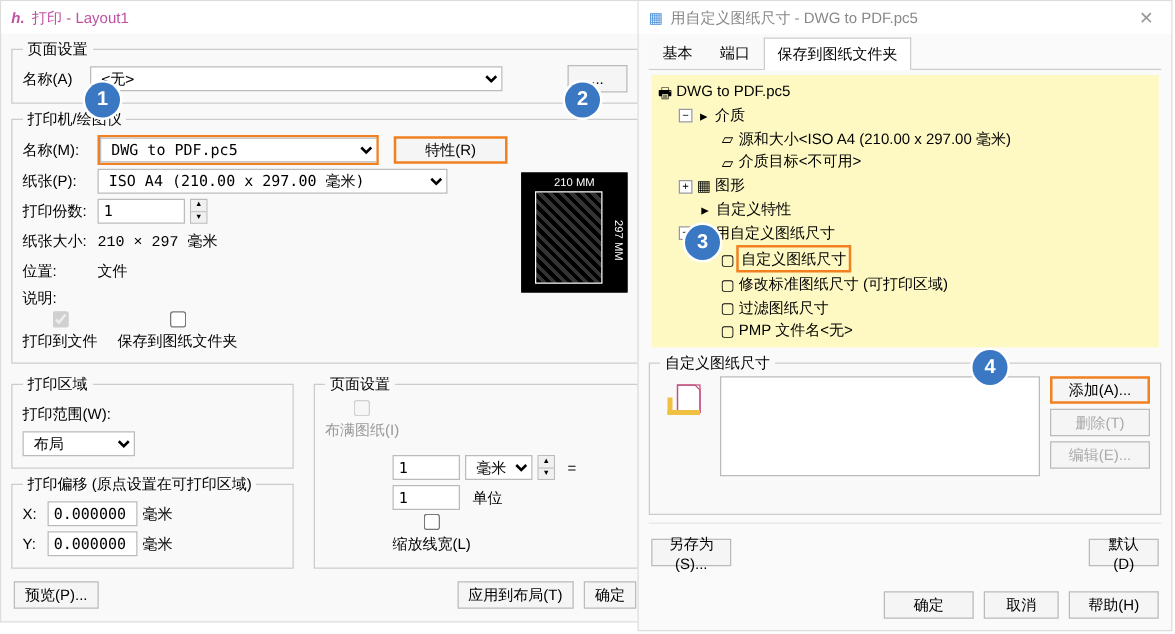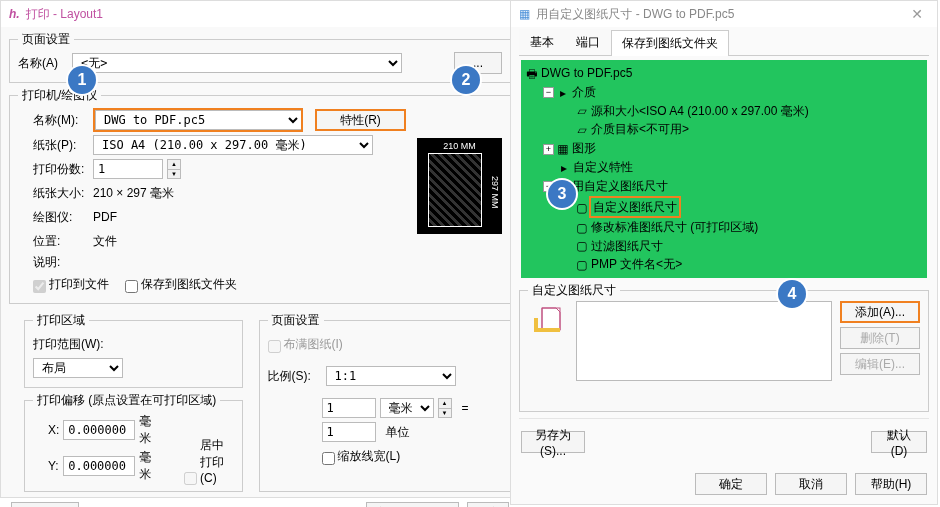--- a/index.html
+++ b/index.html
@@ -11,39 +11,39 @@
   .close-x { color: #999; font-size: 14px; padding: 0 6px; }
   fieldset { border: 1px solid #ccc; margin: 4px 8px; padding: 2px 8px 6px 8px; background: #f9f9f9; }
   legend { padding: 0 4px; }
   .row { display: flex; align-items: center; margin: 2px 0; min-height: 22px; gap: 4px; }
   .lbl { display: inline-block; }
   select, input[type=text] { height: 20px; border: 1px solid #bbb; background: #fff; padding: 0 4px; font-family: monospace, "SimSun"; font-size: 12px; }
   .btn { height: 22px; border: 1px solid #bbb; background: #f5f5f5; padding: 0 8px; display: inline-flex; align-items: center; justify-content: center; cursor: default; }
   .btn.disabled { color: #aaa; }
   .hl-orange { border: 2px solid #f08020 !important; }
   .badge { position: absolute; width: 28px; height: 28px; border-radius: 50%; background: #3b78c4; color: #fff; display: flex; align-items: center; justify-content: center; font-size: 16px; font-weight: 600; z-index: 50; box-shadow: 0 0 0 2px #fff; }
-  .col-lr { display: flex; margin-left: 15px; }
+  .col-lr { display: flex; }
   .preview { width: 85px; height: 96px; background: #000; position: relative; margin-left: auto; border: 1px solid #000; font-family: monospace; }
   .preview .dim-top { position: absolute; top: 2px; left: 0; right: 0; text-align: center; color: #fff; font-size: 9px; }
   .preview .dim-right { position: absolute; right: 1px; top: 18px; bottom: 6px; width: 10px; color: #fff; font-size: 9px; writing-mode: vertical-rl; text-align: center; }
   .preview .page { position: absolute; left: 10px; top: 14px; width: 54px; height: 74px; border: 1px solid #fff; background: repeating-linear-gradient(45deg, #000 0 3px, #333 3px 6px); }
   .tabs { display: flex; border-bottom: 1px solid #ccc; margin: 2px 8px 0 8px; }
   .tab { padding: 4px 10px; border: 1px solid transparent; border-bottom: none; background: #f9f9f9; }
   .tab.active { border-color: #ccc; background: #fff; position: relative; top: 1px; }
-  .tree { border: none; margin: 4px 10px; padding: 4px; font-family: "SimSun", monospace; line-height: 18px; background: #22c55e; }
+  .tree { border: none; margin: 4px 10px; padding: 4px; font-family: "SimSun", monospace; line-height: 18px; background: #fef9c3; }
   .tree ul { list-style: none; margin: 0; padding-left: 18px; }
   .tree > ul { padding-left: 0; }
   .tree li { white-space: nowrap; position: relative; }
   .tree-toggle { display: inline-block; width: 11px; height: 11px; border: 1px solid #999; text-align: center; line-height: 9px; font-size: 9px; margin-right: 2px; vertical-align: middle; background: #fff; }
   .tree-icon { display: inline-block; width: 14px; text-align: center; margin-right: 2px; vertical-align: middle; }
   .leaf-pad { display:inline-block; width:14px; }
   .hl-box { display:inline-block; border: 2px solid #f08020; padding: 0 2px; margin-left:-2px;}
   .custom-group { margin-top: 8px; }
   .icon-box { width: 40px; height: 36px; display:flex; align-items:center; justify-content:center; }
-  .chk { display:inline-flex; align-items:flex-end; gap:3px; }
+  .chk { display:inline-flex; align-items:center; gap:3px;flex-direction:column; }
   .chk input { margin:0; }
   .winbtn-row { display:flex; gap:8px; justify-content:flex-end; padding:6px 10px; }
   .spin { display:inline-flex; flex-direction:column; border:1px solid #bbb; height:20px; width:14px; }
   .spin span { flex:1; font-size:6px; text-align:center; line-height:8px; border-bottom:1px solid #bbb; background:#f0f0f0;}
   .spin span:last-child{border-bottom:none;}
 </style>
 </head>
 <body>
 
 <div class="win" style="left:0; top:0; width:520px; height:498px;">
@@ -80,25 +80,21 @@
         <div class="row">
           <span class="lbl" style="width:56px">打印份数:</span>
           <input type="text" style="width: 70px;" value="1">
           <div class="spin">
               <span>▲</span>
               <span>▼</span>
             </div>
         </div>
         <div class="row">
           <span class="lbl" style="width:56px">纸张大小:</span>
-          <span style="font-family:Liberation Sans, sans-serif">210 × 297 毫米</span>
-        </div>
-        <div class="row">
-          <span class="lbl" style="width:56px">绘图仪:</span>
-          <span>PDF</span>
+          <span style="font-family:Liberation Mono, monospace">210 × 297 毫米</span>
         </div>
         <div class="row">
           <span class="lbl" style="width:56px">位置:</span>
           <span>文件</span>
         </div>
         <div class="row" style="min-height:16px">
           <span class="lbl" style="width:56px">说明:</span>
         </div>
         <div class="row">
           <label class="chk">
@@ -141,40 +137,32 @@
               <span class="lbl" style="width:16px">X:</span>
               <input type="text" style="width: 72px;" value="0.000000">
               <span>毫米</span>
             </div>
             <div class="row">
               <span class="lbl" style="width:16px">Y:</span>
               <input type="text" style="width: 72px;" value="0.000000">
               <span>毫米</span>
             </div>
           </div>
-          <label class="chk" style="margin:18px 0 0 28px">
-              <input type="checkbox" disabled="" style="">
-              <span>居中打印(C)</span>
-            </label>
         </div>
       </fieldset>
     </div>
 
     <fieldset style="flex:1">
       <legend>页面设置</legend>
       <div class="row">
           <label class="chk">
             <input type="checkbox" disabled="" style="">
             <span style="color:#999">布满图纸(I)</span>
           </label>
         </div>
-      <div class="row" style="margin-top:10px">
-        <span class="lbl" style="width:54px">比例(S):</span>
-        <select style="width:130px"><option>1:1</option></select>
-      </div>
       <div class="row" style="margin-top:10px;padding-left:54px">
         <input type="text" style="width: 54px;" value="1">
         <select style="width:54px"><option>毫米</option></select>
         <div class="spin">
             <span>▲</span>
             <span>▼</span>
           </div>
         <span style="margin-left:6px">=</span>
       </div>
       <div class="row" style="padding-left:54px">
@@ -256,21 +244,21 @@
       </div>
     </div>
   </fieldset>
 
   <div class="winbtn-row" style="border-top:1px solid #e5e5e5; margin:6px 8px 0 8px; padding:12px 2px 6px 2px;">
     <button class="btn" style="margin-right:auto;width:64px">另存为(S)...</button>
     <button class="btn" style="width:56px">默认(D)</button>
   </div>
   <div class="winbtn-row" style="padding-top:14px;">
     <button class="btn" style="width:72px">确定</button>
-    <button class="btn" style="width:72px">取消</button>
+    <button class="btn" style="width:60px">取消</button>
     <button class="btn" style="width:72px">帮助(H)</button>
   </div>
 </div>
 
 <div class="badge" style="left:68px; top:66px;">1</div>
 <div class="badge" style="left:452px; top:66px;">2</div>
 <div class="badge" style="left:548px; top:180px;">3</div>
 <div class="badge" style="left:778px; top:280px;">4</div>
 
 </body></html>

